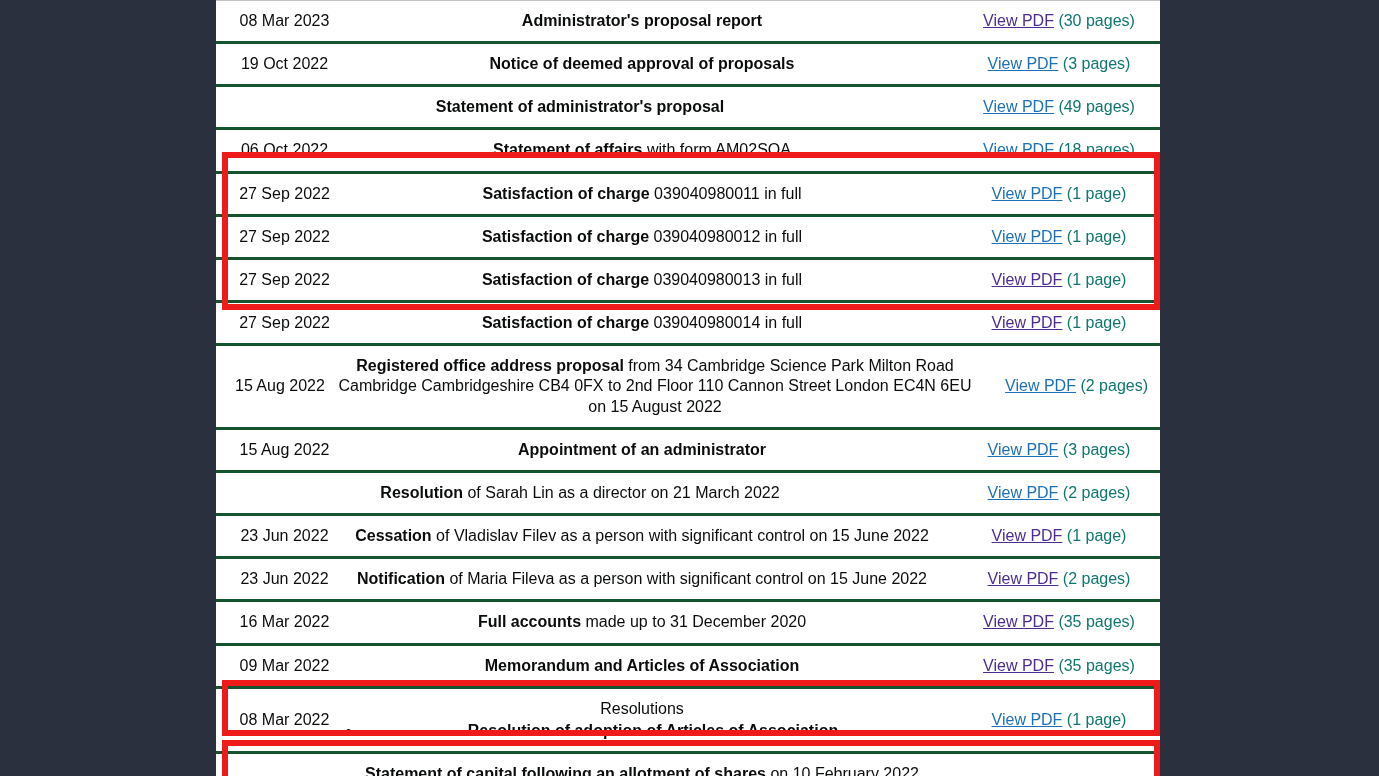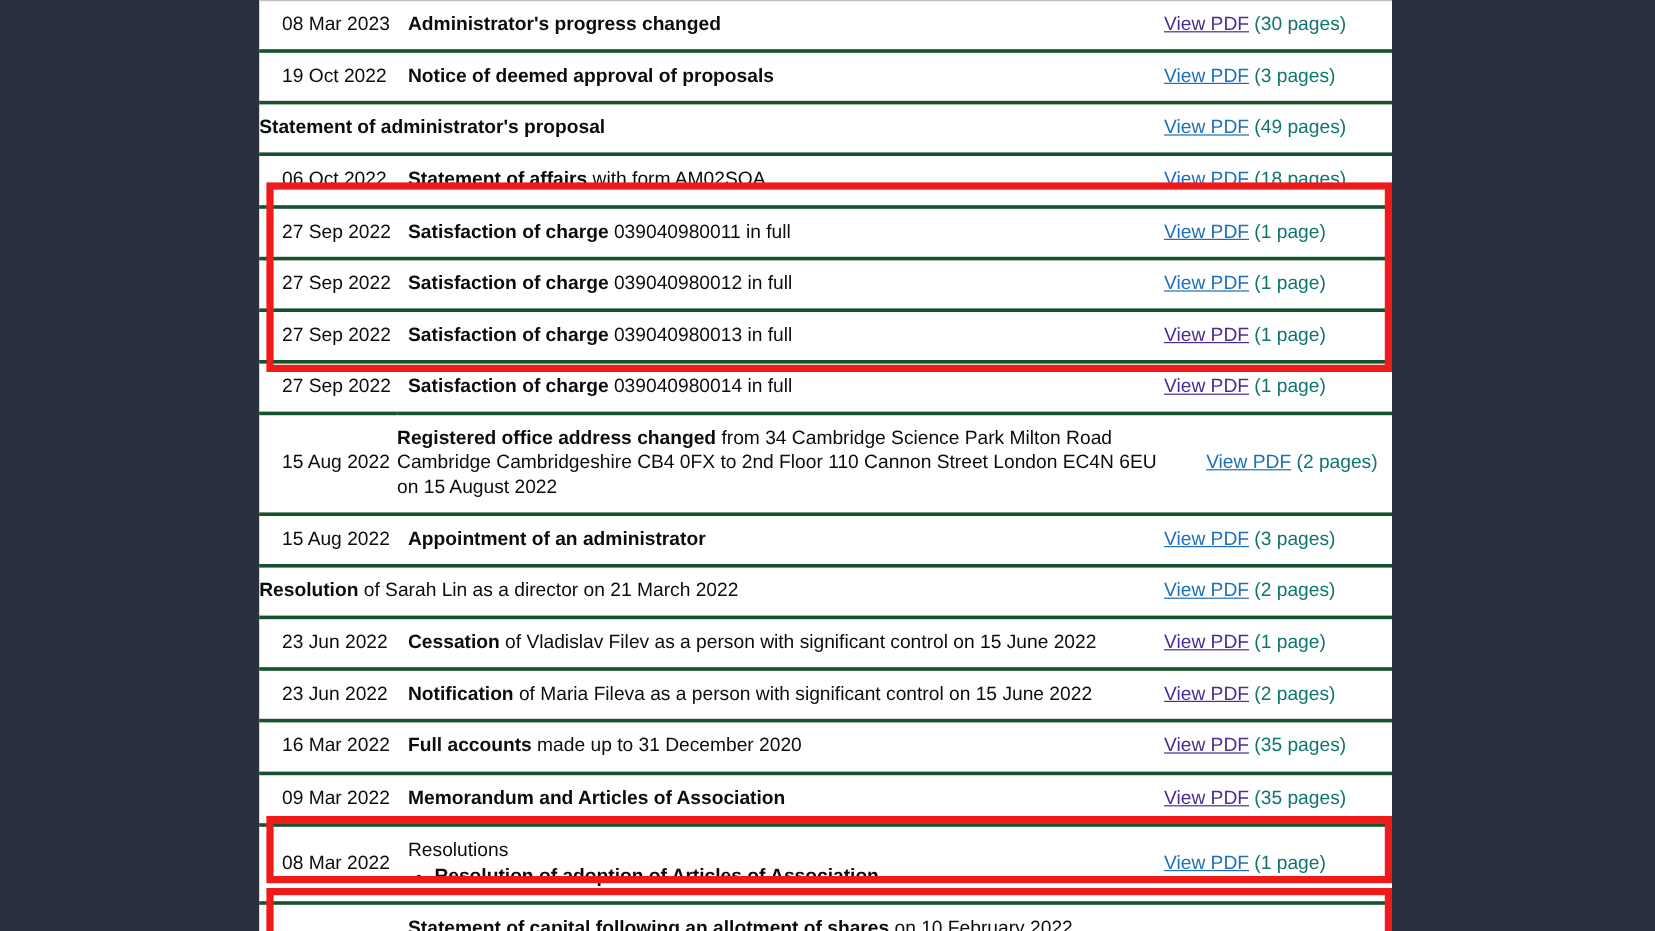--- a/index.html
+++ b/index.html
@@ -38,20 +38,21 @@
     width: 944px;
   }
   .cell {
     padding: 10px 0 10px 0;
     font-size: 16px;
     color: #0b0c0c;
     line-height: 1.26;
     display: flex;
     flex-direction: column;
     justify-content: center;
+    text-align: center;
   }
   .cell-date {
     width: 124px;
     padding-left: 19px;
     padding-right: 6px;
     white-space: nowrap;
     font-size: 16px;
   }
   .cell-desc {
     flex: 1 1 auto;
@@ -111,21 +112,21 @@
 </style>
 </head>
 <body>
 
 <div id="page">
   <div id="content-column">
     <div id="filing-list">
         <div class="filing-row">
           <div class="cell cell-date">08 Mar 2023</div>
           <div class="cell cell-desc">
-            <div><b class="desc-bold">Administrator's progress changed</b></div>
+            <div><b class="desc-bold">Administrator's proposal report</b></div>
           </div>
           <div class="cell cell-pdf">
             <div><a class="pdf-link visited" href="#">View PDF</a> <span class="pdf-pages">(30 pages)</span></div>
           </div>
         </div>
         <div class="filing-row">
           <div class="cell cell-date">19 Oct 2022</div>
           <div class="cell cell-desc">
             <div><b class="desc-bold">Notice of deemed approval of proposals</b></div>
           </div>
@@ -182,21 +183,21 @@
           <div class="cell cell-desc">
             <div><b class="desc-bold">Satisfaction of charge</b><span> 039040980014 in full</span></div>
           </div>
           <div class="cell cell-pdf">
             <div><a class="pdf-link visited" href="#">View PDF</a> <span class="pdf-pages">(1 page)</span></div>
           </div>
         </div>
         <div class="filing-row">
           <div class="cell cell-date">15 Aug 2022</div>
           <div class="cell cell-desc">
-            <div><b class="desc-bold">Registered office address changed</b><span> from 34 Cambridge Science Park Milton Road Cambridge Cambridgeshire CB4 0FX to 2nd Floor 110 Cannon Street London EC4N 6EU on 15 August 2022</span></div>
+            <div><b class="desc-bold">Registered office address proposal</b><span> from 34 Cambridge Science Park Milton Road Cambridge Cambridgeshire CB4 0FX to 2nd Floor 110 Cannon Street London EC4N 6EU on 15 August 2022</span></div>
           </div>
           <div class="cell cell-pdf">
             <div><a class="pdf-link" href="#">View PDF</a> <span class="pdf-pages">(2 pages)</span></div>
           </div>
         </div>
         <div class="filing-row">
           <div class="cell cell-date">15 Aug 2022</div>
           <div class="cell cell-desc">
             <div><b class="desc-bold">Appointment of an administrator</b></div>
           </div>

